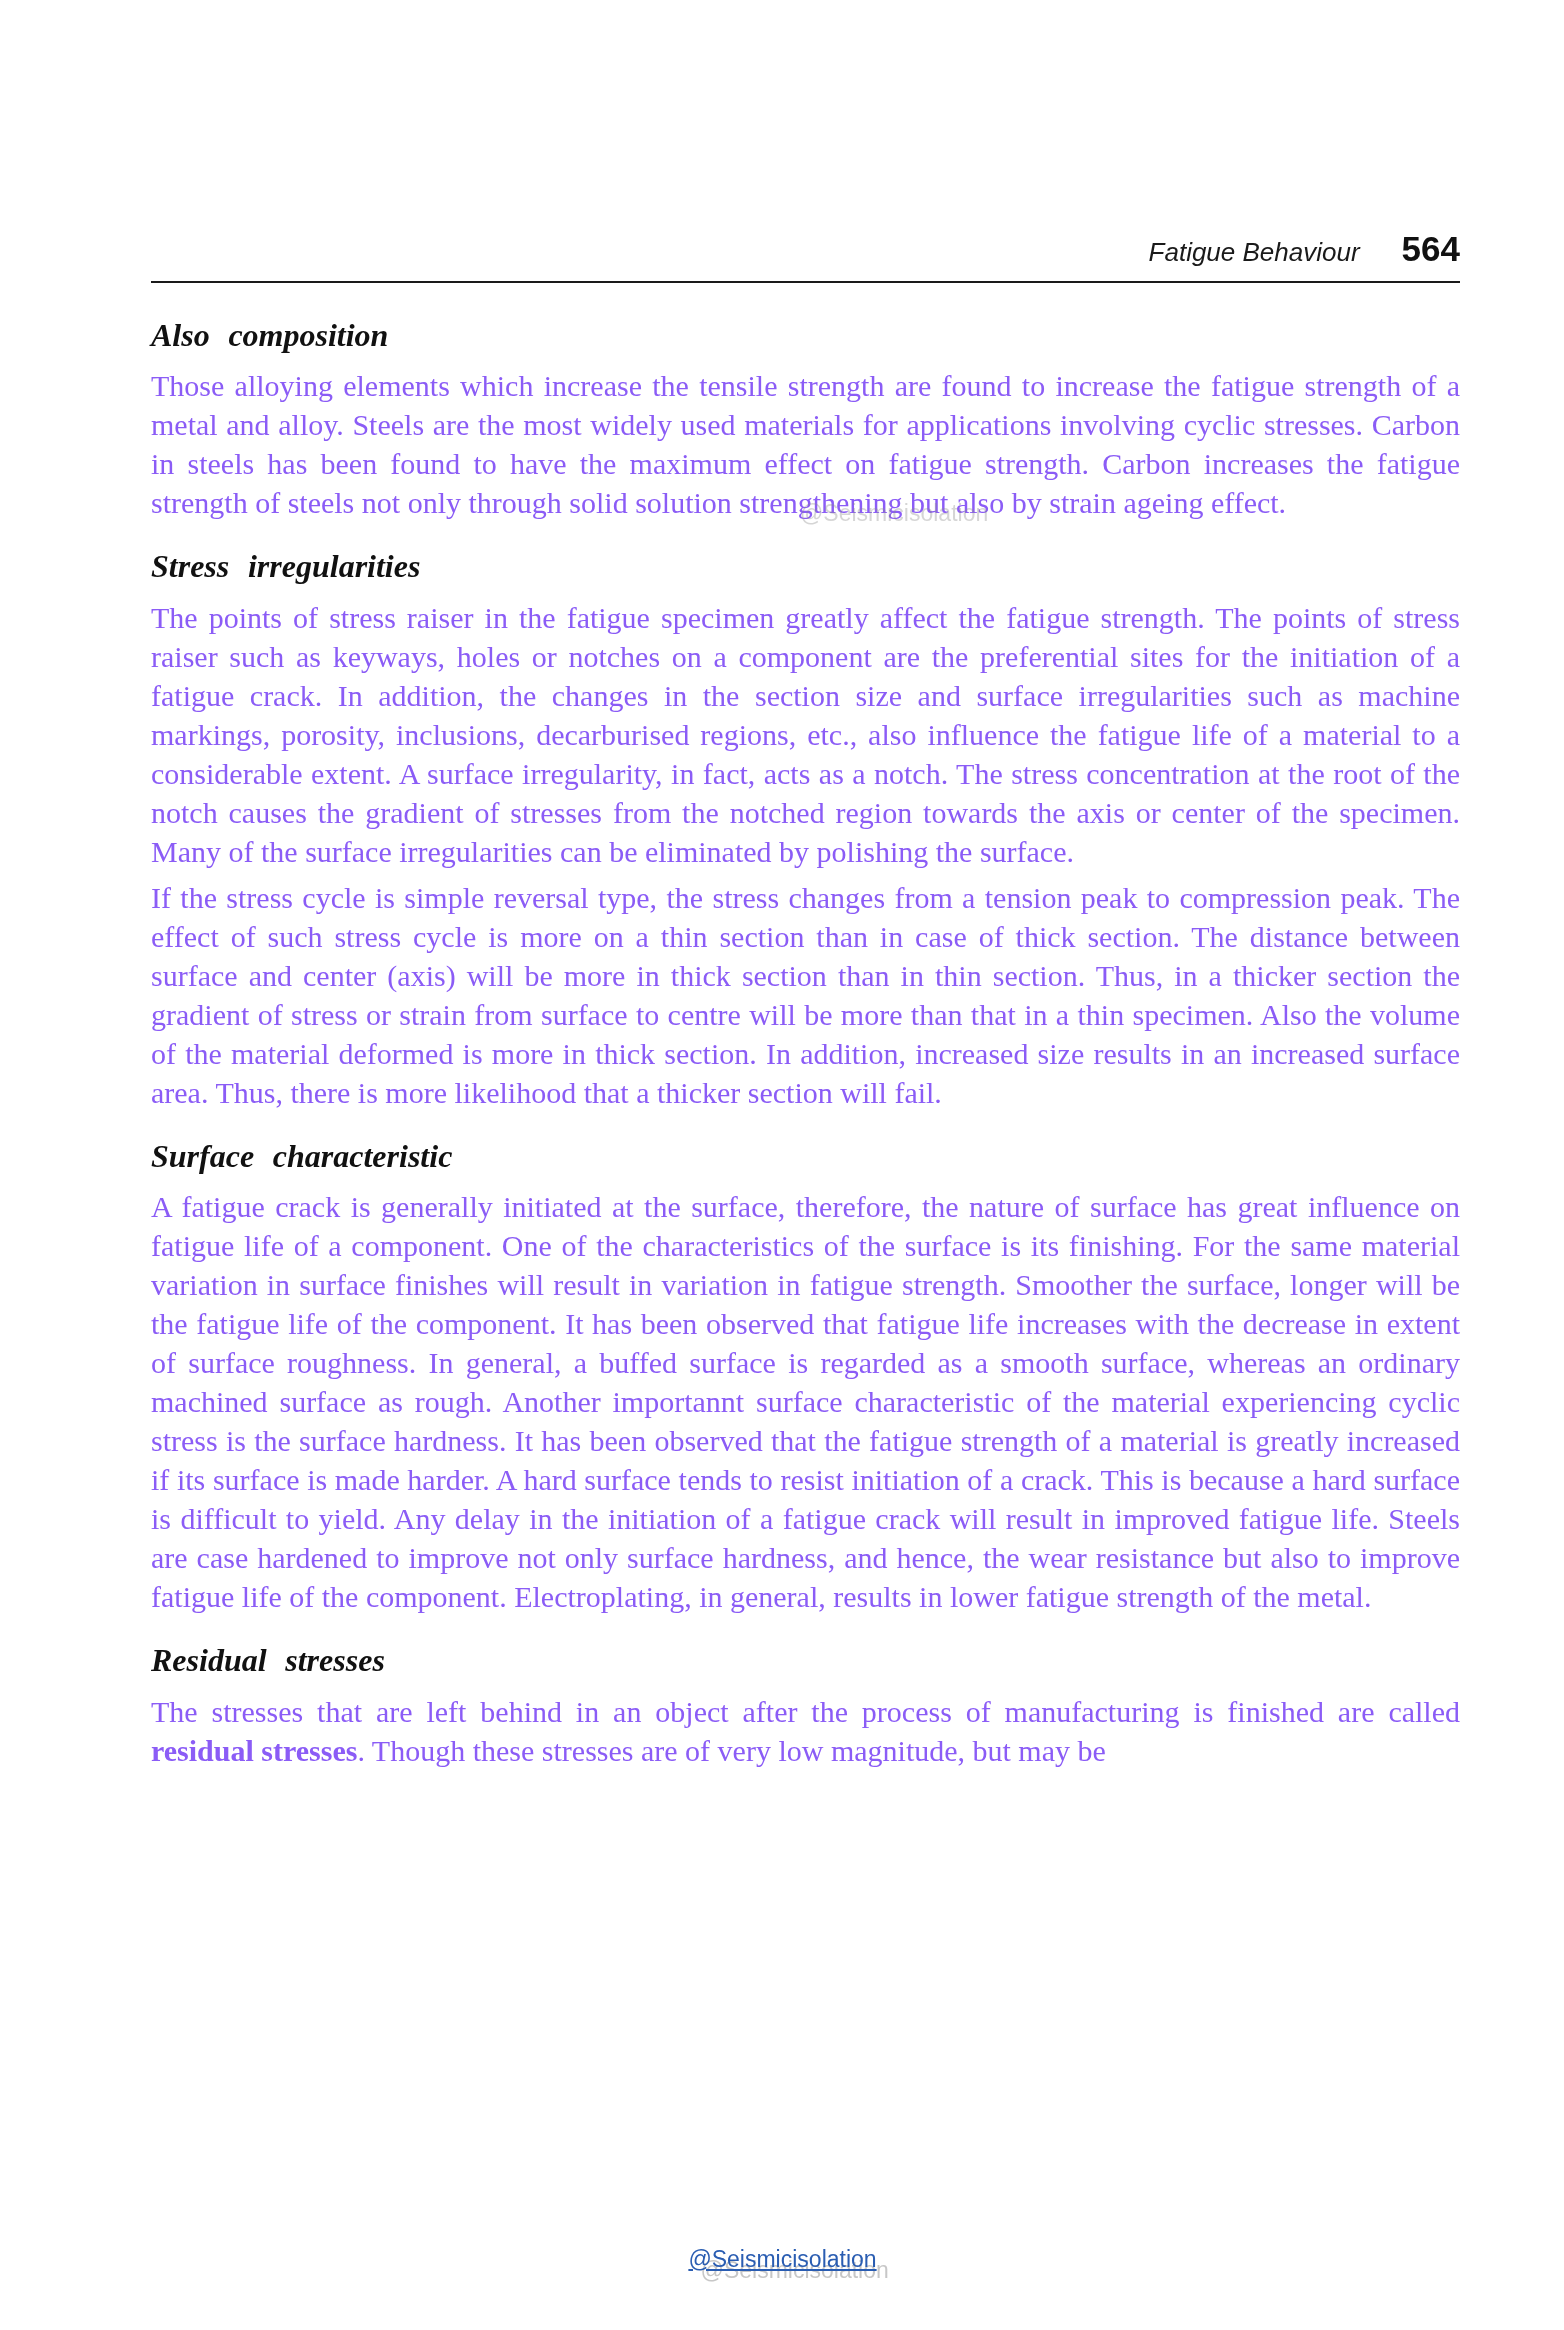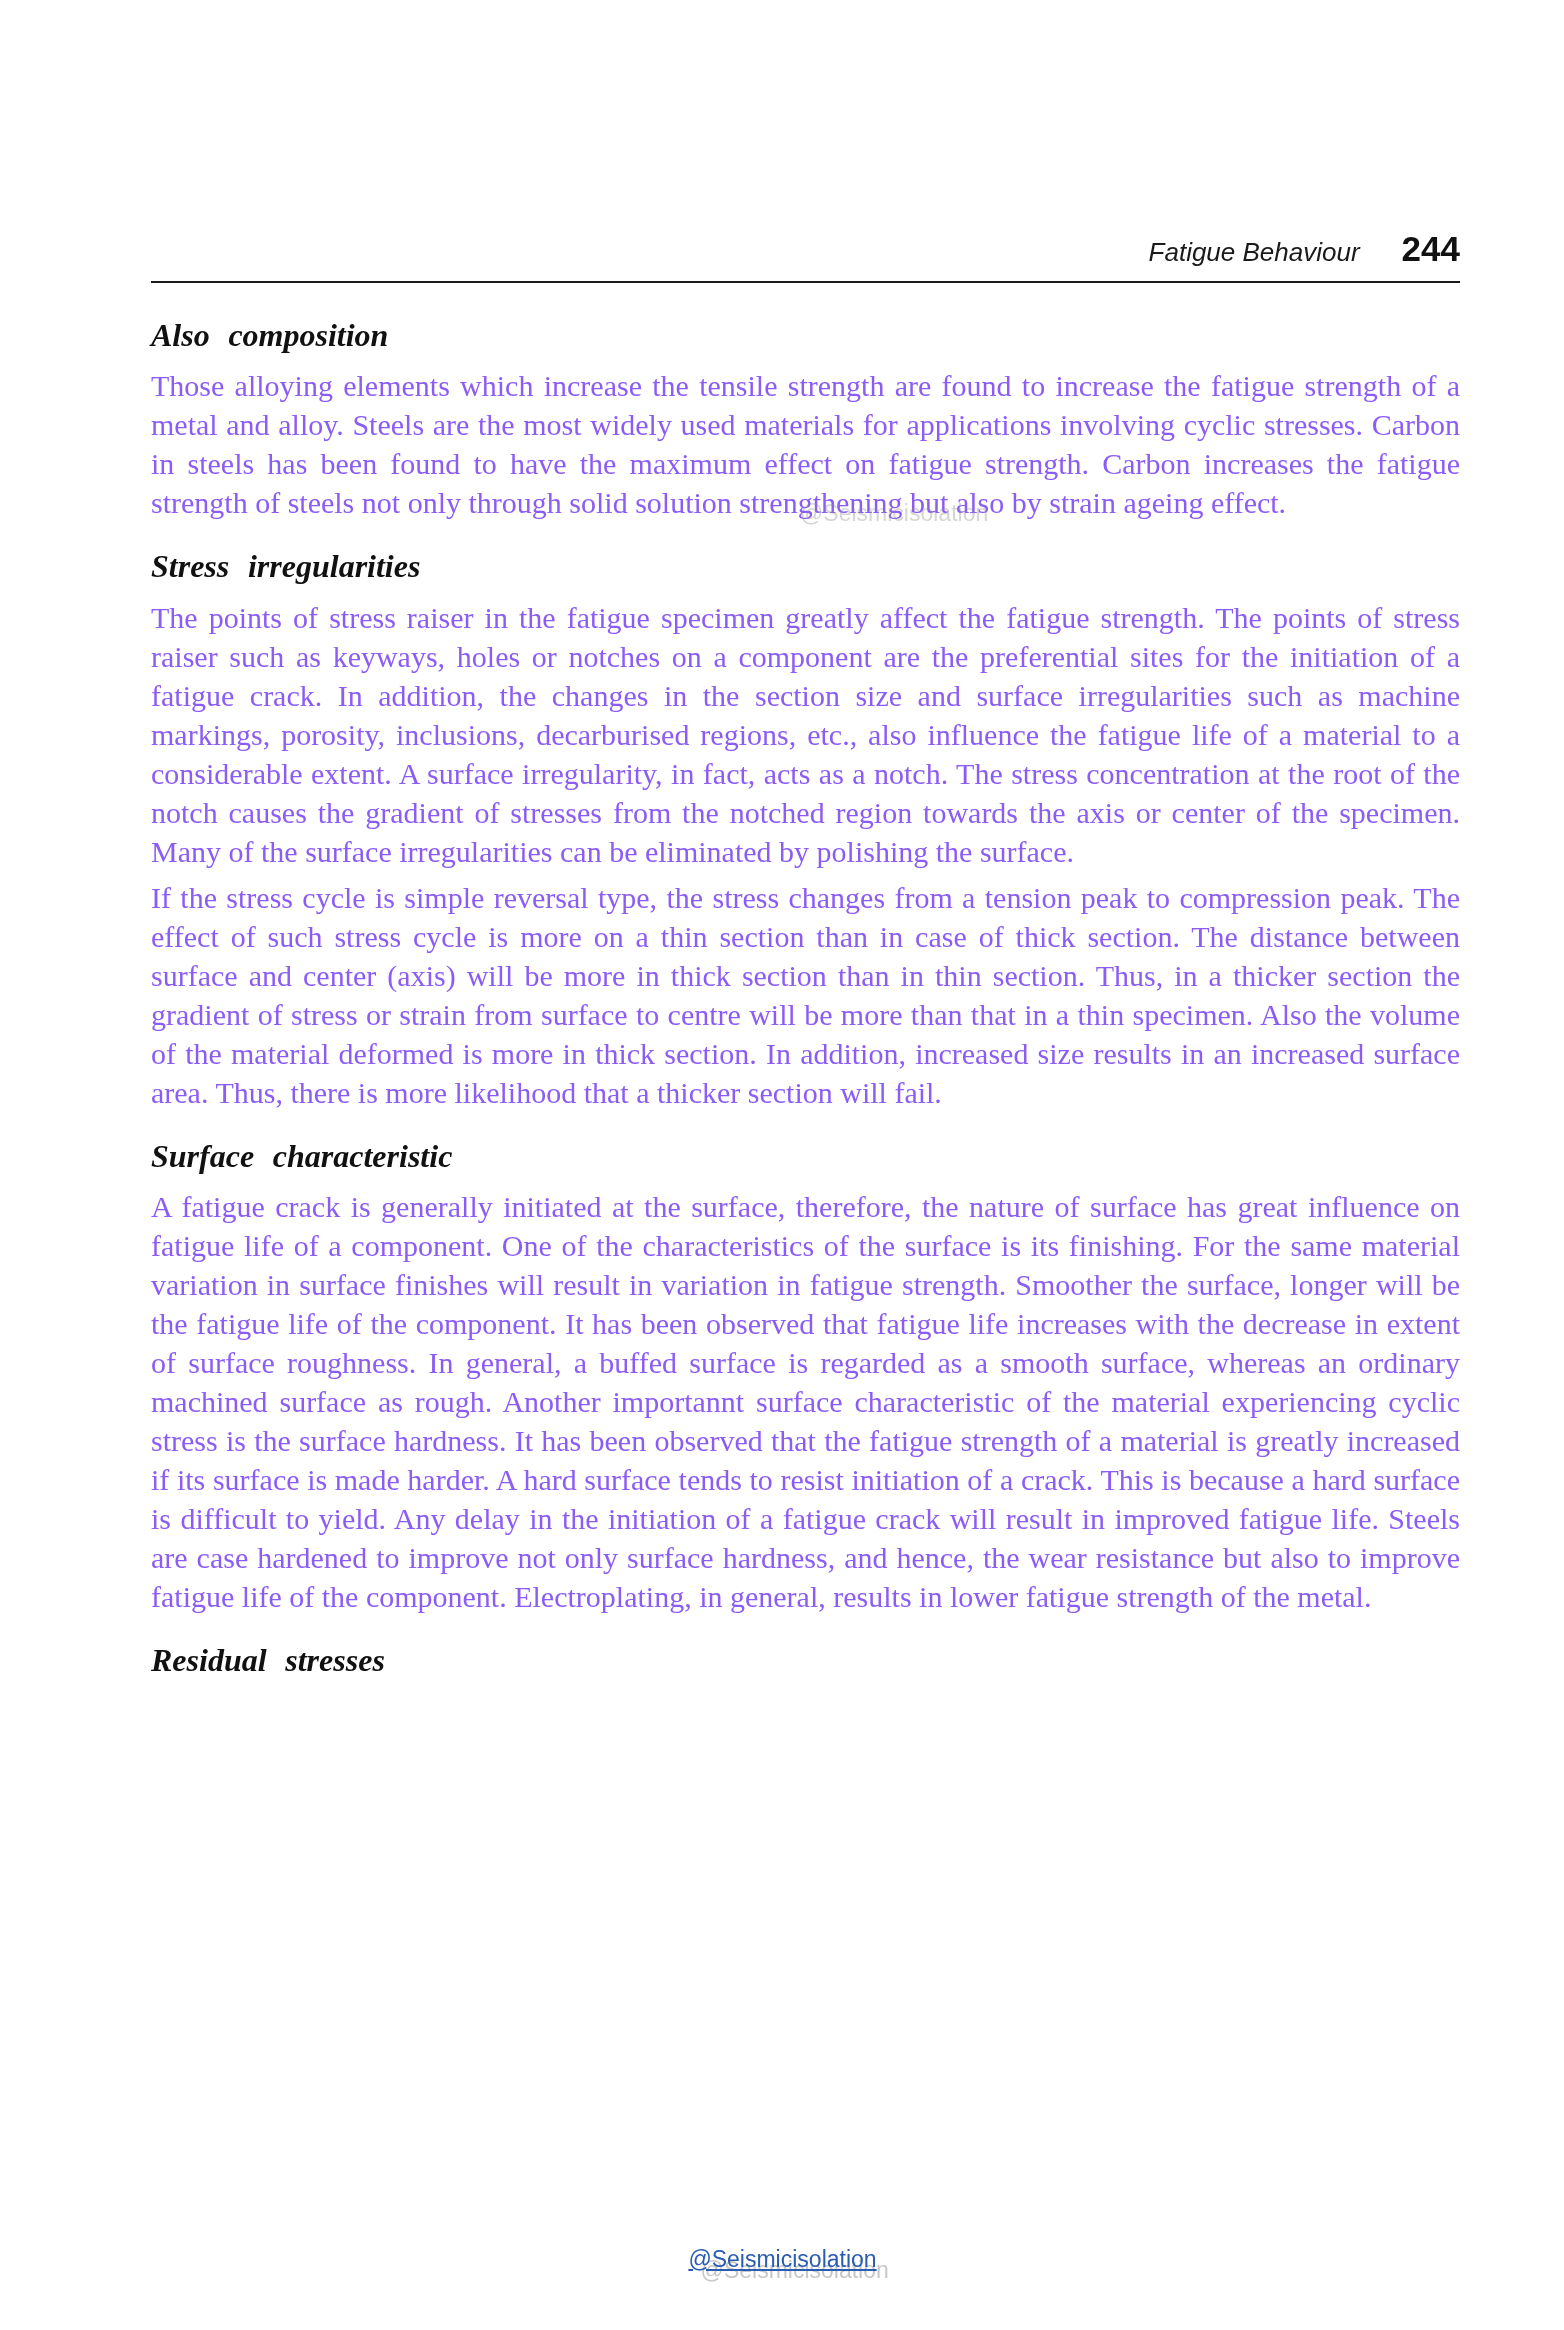--- a/index.html
+++ b/index.html
@@ -106,37 +106,38 @@
 </style>
 </head>
 <body>
 
 <div class="page">
 
   <div class="content">
 
     <div class="page-header">
       <span class="running-title">Fatigue Behaviour</span>
-      <span class="page-number">244</span>
+      <span class="page-number">564</span>
     </div>
 
     <span class="ghost-watermark-inline">@Seismicisolation</span>
 
     <h2 class="section-heading first">Also  composition</h2>
     <p class="body-text">Those alloying elements which increase the tensile strength are found to increase the fatigue strength of a metal and alloy. Steels are the most widely used materials for applications involving cyclic stresses. Carbon in steels has been found to have the maximum effect on fatigue strength. Carbon increases the fatigue strength of steels not only through solid solution strengthening but also by strain ageing effect.</p>
 
     <h2 class="section-heading">Stress  irregularities</h2>
     <p class="body-text">The points of stress raiser in the fatigue specimen greatly affect the fatigue strength. The points of stress raiser such as keyways, holes or notches on a component are the preferential sites for the initiation of a fatigue crack. In addition, the changes in the section size and surface irregularities such as machine markings, porosity, inclusions, decarburised regions, etc., also influence the fatigue life of a material to a considerable extent. A surface irregularity, in fact, acts as a notch. The stress concentration at the root of the notch causes the gradient of stresses from the notched region towards the axis or center of the specimen. Many of the surface irregularities can be eliminated by polishing the surface.</p>
 
     <p class="body-text">If the stress cycle is simple reversal type, the stress changes from a tension peak to compression peak. The effect of such stress cycle is more on a thin section than in case of thick section. The distance between surface and center (axis) will be more in thick section than in thin section. Thus, in a thicker section the gradient of stress or strain from surface to centre will be more than that in a thin specimen. Also the volume of the material deformed is more in thick section. In addition, increased size results in an increased surface area. Thus, there is more likelihood that a thicker section will fail.</p>
 
     <h2 class="section-heading">Surface  characteristic</h2>
     <p class="body-text">A fatigue crack is generally initiated at the surface, therefore, the nature of surface has great influence on fatigue life of a component. One of the characteristics of the surface is its finishing. For the same material variation in surface finishes will result in variation in fatigue strength. Smoother the surface, longer will be the fatigue life of the component. It has been observed that fatigue life increases with the decrease in extent of surface roughness. In general, a buffed surface is regarded as a smooth surface, whereas an ordinary machined surface as rough. Another importannt surface characteristic of the material experiencing cyclic stress is the surface hardness. It has been observed that the fatigue strength of a material is greatly increased if its surface is made harder. A hard surface tends to resist initiation of a crack. This is because a hard surface is difficult to yield. Any delay in the initiation of a fatigue crack will result in improved fatigue life. Steels are case hardened to improve not only surface hardness, and hence, the wear resistance but also to improve fatigue life of the component. Electroplating, in general, results in lower fatigue strength of the metal.</p>
 
     <h2 class="section-heading">Residual  stresses</h2>
+    <p class="body-text"><span>The stresses that are left behind in an object after the process of manufacturing is finished are called </span><span class="bold-term">residual stresses</span><span>. Though these stresses are of very low magnitude, but may be</span></p>
 
   </div>
 
   <div class="footer-watermark">
     <span class="wm-wrap">
       <span class="wm-ghost">@Seismicisolation</span>
       <span class="wm-link">@Seismicisolation</span>
     </span>
   </div>
 

